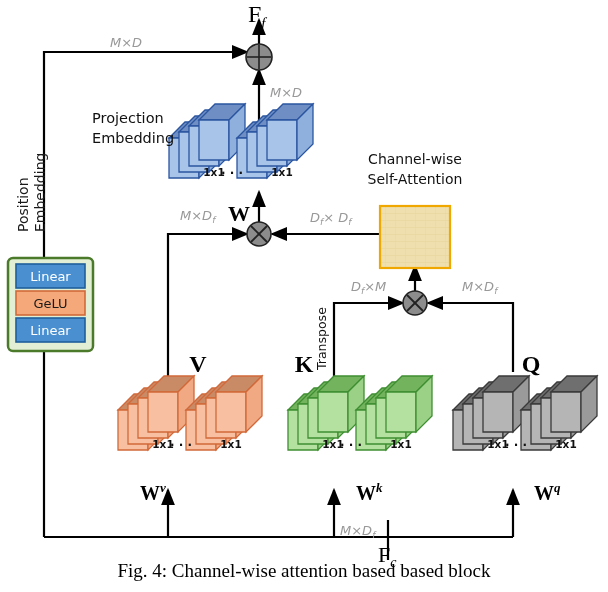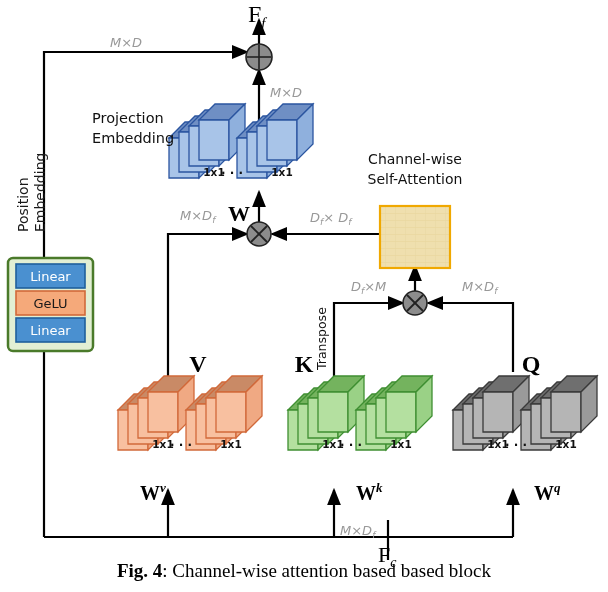--- a/index.html
+++ b/index.html
@@ -3,21 +3,21 @@
 <meta charset="utf-8">
 <style>
   html,body{margin:0;padding:0;background:#fff;}
   body{width:608px;height:592px;font-family:"DejaVu Sans",sans-serif;}
   #stage{position:relative;width:608px;height:592px;overflow:hidden;background:#ffffff;}
   svg{position:absolute;left:0;top:0;}
   .cap{
     position:absolute;left:0;top:560px;width:608px;text-align:center;
     font-family:"Liberation Serif","DejaVu Serif",serif;font-size:19px;color:#000;
   }
-  .cap b{font-weight:bold;}
+  .cap b{font-weight:normal;}
 </style>
 </head>
 <body>
 
 <div id="stage">
 <svg width="608" height="592" viewBox="0 0 608 592" xmlns="http://www.w3.org/2000/svg">
   <defs>
     <marker id="ah" markerWidth="8" markerHeight="8" refX="7" refY="3.2" orient="auto">
       <path d="M0,0 L8,3.2 L0,6.4 z" fill="#000"></path>
     </marker>

